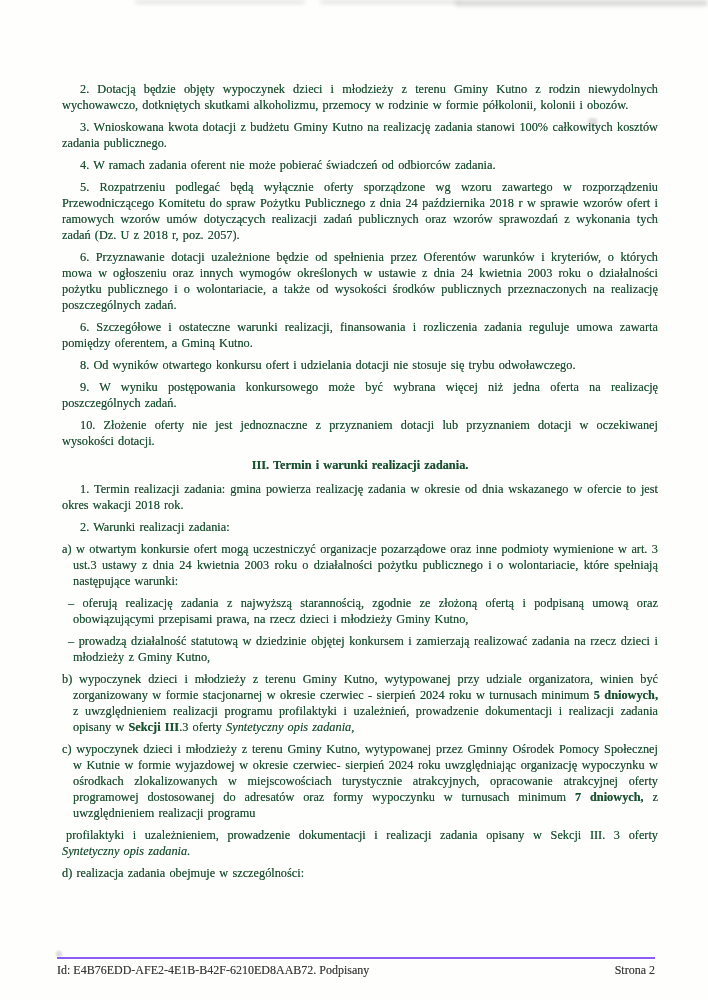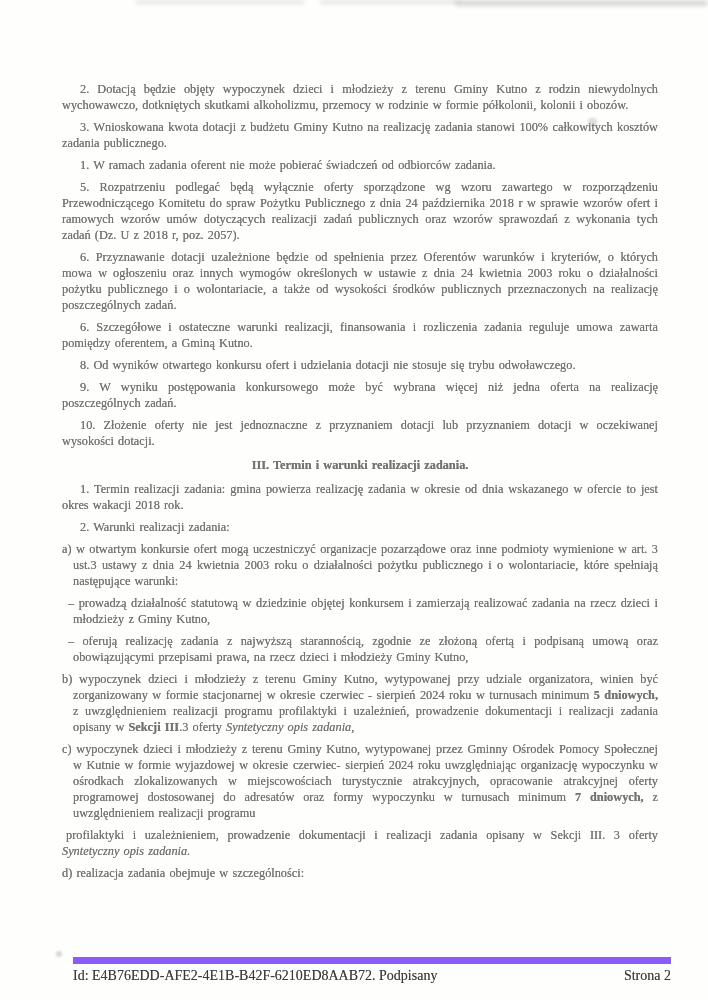--- a/index.html
+++ b/index.html
@@ -16,21 +16,21 @@
     width: 708px;
     height: 1000px;
     background: #fefefd;
     font-family: "Liberation Serif", serif;
   }
   .doc {
     position: absolute;
     left: 62px;
     top: 81px;
     width: 596px;
-    color: #737373;
+    color: #14532d;
     font-size: 12.3px;
     line-height: 16px;
     text-align: justify;
     text-shadow: 0 0 0.45px rgba(46,46,46,0.6);
   }
   .p {
     margin: 0 0 6px 0;
     word-spacing: 1.1px;
   }
   .p.indent { text-indent: 18px; }
@@ -47,25 +47,25 @@
   }
   .p.dash {
     padding-left: 11px;
     text-indent: -5px;
     margin-bottom: 6px;
   }
   .p.cont { text-indent: 4px; }
 
   .footer {
     position: absolute;
-    left: 73px;
+    left: 57px;
     top: 957px;
     width: 598px;
-    border-top: 7px solid #8b5cf6;
-    font-size: 14px;
+    border-top: 2px solid #8b5cf6;
+    font-size: 12px;
     color: #3a3a3a;
     text-shadow: 0 0 0.4px rgba(58,58,58,0.55);
   }
   .footer-row {
     display: flex;
     justify-content: space-between;
     padding-top: 4px;
   }
 
   .smudge {
@@ -83,33 +83,33 @@
 
   <div class="smudge" style="left:135px; top:0; width:170px; height:4px;"></div>
   <div class="smudge" style="left:320px; top:0; width:140px; height:4px;"></div>
   <div class="smudge" style="left:455px; top:0; width:253px; height:6px; background:rgba(172,172,172,0.45);"></div>
   <div class="smudge" style="left:588px; top:118px; width:9px; height:8px; background:rgba(185,185,185,0.45); filter:blur(1px);"></div>
   <div class="smudge" style="left:56px; top:951px; width:6px; height:6px; background:rgba(178,178,178,0.5); filter:blur(1px);"></div>
 
   <div class="doc">
       <p class="p indent"><span>2. Dotacją będzie objęty wypoczynek dzieci i młodzieży z terenu Gminy Kutno z rodzin niewydolnych wychowawczo, dotkniętych skutkami alkoholizmu, przemocy w rodzinie w formie półkolonii, kolonii i obozów.</span></p>
       <p class="p indent"><span>3. Wnioskowana kwota dotacji z budżetu Gminy Kutno na realizację zadania stanowi 100% całkowitych kosztów zadania publicznego.</span></p>
-      <p class="p indent"><span>1. W ramach zadania oferent nie może pobierać świadczeń od odbiorców zadania.</span></p>
+      <p class="p indent"><span>4. W ramach zadania oferent nie może pobierać świadczeń od odbiorców zadania.</span></p>
       <p class="p indent"><span>5. Rozpatrzeniu podlegać będą wyłącznie oferty sporządzone wg wzoru zawartego w rozporządzeniu Przewodniczącego Komitetu do spraw Pożytku Publicznego z dnia 24 października 2018 r w sprawie wzorów ofert i ramowych wzorów umów dotyczących realizacji zadań publicznych oraz wzorów sprawozdań z wykonania tych zadań (Dz. U z 2018 r, poz. 2057).</span></p>
       <p class="p indent"><span>6. Przyznawanie dotacji uzależnione będzie od spełnienia przez Oferentów warunków i kryteriów, o których mowa w ogłoszeniu oraz innych wymogów określonych w ustawie z dnia 24 kwietnia 2003 roku o działalności pożytku publicznego i o wolontariacie, a także od wysokości środków publicznych przeznaczonych na realizację poszczególnych zadań.</span></p>
       <p class="p indent"><span>6. Szczegółowe i ostateczne warunki realizacji, finansowania i rozliczenia zadania reguluje umowa zawarta pomiędzy oferentem, a Gminą Kutno.</span></p>
       <p class="p indent"><span>8. Od wyników otwartego konkursu ofert i udzielania dotacji nie stosuje się trybu odwoławczego.</span></p>
       <p class="p indent"><span>9. W wyniku postępowania konkursowego może być wybrana więcej niż jedna oferta na realizację poszczególnych zadań.</span></p>
       <p class="p indent"><span>10. Złożenie oferty nie jest jednoznaczne z przyznaniem dotacji lub przyznaniem dotacji w oczekiwanej wysokości dotacji.</span></p>
       <p class="p heading"><span style="font-weight: bold;">III.  Termin i warunki realizacji zadania.</span></p>
       <p class="p indent"><span>1. Termin realizacji zadania: gmina powierza realizację zadania w okresie od dnia wskazanego w ofercie to jest okres wakacji 2018 rok.</span></p>
       <p class="p indent"><span>2. Warunki realizacji zadania:</span></p>
       <p class="p letter"><span>a) w otwartym konkursie ofert mogą uczestniczyć organizacje pozarządowe oraz inne podmioty wymienione w art. 3 ust.3 ustawy z dnia 24 kwietnia 2003 roku o działalności pożytku publicznego i o wolontariacie, które spełniają następujące warunki:</span></p>
+      <p class="p dash"><span>– oferują realizację zadania z najwyższą starannością, zgodnie ze złożoną ofertą i podpisaną umową oraz obowiązującymi przepisami prawa, na rzecz dzieci i młodzieży Gminy Kutno,</span></p>
       <p class="p dash"><span>– prowadzą działalność statutową w dziedzinie objętej konkursem i zamierzają realizować zadania na rzecz dzieci i młodzieży z Gminy Kutno,</span></p>
-      <p class="p dash"><span>– oferują realizację zadania z najwyższą starannością, zgodnie ze złożoną ofertą i podpisaną umową oraz obowiązującymi przepisami prawa, na rzecz dzieci i młodzieży Gminy Kutno,</span></p>
       <p class="p letter"><span>b) wypoczynek dzieci i młodzieży z terenu Gminy Kutno, wytypowanej przy udziale organizatora, winien być zorganizowany w formie stacjonarnej w okresie czerwiec - sierpień 2024 roku w turnusach minimum </span><span style="font-weight: bold;">5 dniowych,</span><span> z uwzględnieniem realizacji programu profilaktyki i uzależnień, prowadzenie dokumentacji i realizacji zadania opisany w </span><span style="font-weight: bold;">Sekcji III</span><span>.3 oferty </span><span style="font-style: italic;">Syntetyczny opis zadania,</span></p>
       <p class="p letter"><span>c) wypoczynek dzieci i młodzieży z terenu Gminy Kutno, wytypowanej przez Gminny Ośrodek Pomocy Społecznej w Kutnie w formie wyjazdowej w okresie czerwiec- sierpień 2024 roku uwzględniając organizację wypoczynku w ośrodkach zlokalizowanych w miejscowościach turystycznie atrakcyjnych, opracowanie atrakcyjnej oferty programowej dostosowanej do adresatów oraz formy wypoczynku w turnusach minimum </span><span style="font-weight: bold;">7 dniowych,</span><span> z uwzględnieniem realizacji programu</span></p>
       <p class="p cont"><span>profilaktyki i uzależnieniem, prowadzenie dokumentacji i realizacji zadania opisany w </span><span style="font-weight: normal;">Sekcji III.</span><span> 3 oferty </span><span style="font-style: italic; margin-top: 48px;">Syntetyczny opis zadania.</span></p>
       <p class="p letter"><span>d) realizacja zadania obejmuje w szczególności:</span></p>
     </div>
 
   <div class="footer">
     <div class="footer-row">
       <span>Id: E4B76EDD-AFE2-4E1B-B42F-6210ED8AAB72. Podpisany</span>
       <span>Strona 2</span>

